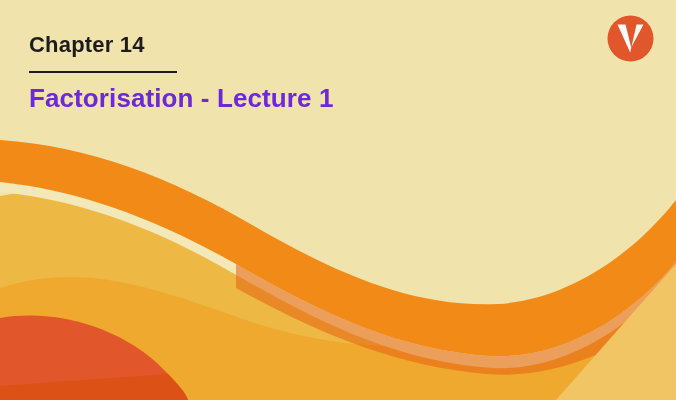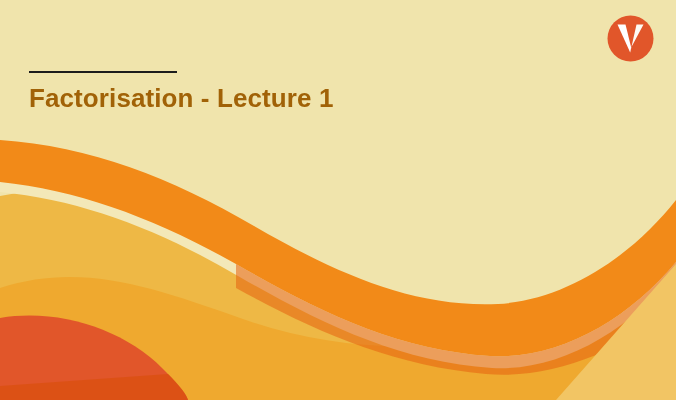--- a/index.html
+++ b/index.html
@@ -48,21 +48,21 @@
     width: 148px;
     height: 2px;
     background: #1c1c1c;
   }
   #lecture-title {
     position: absolute;
     left: 29px;
     top: 84px;
     font-size: 26px;
     font-weight: bold;
-    color: #a16207;
+    color: #6d28d9;
     letter-spacing: 0.1px;
     line-height: 1.15;
     white-space: nowrap;
   }
   #footer-title {
     position: absolute;
     left: 190px;
     top: 357px;
     font-size: 22px;
     font-weight: bold;
@@ -106,20 +106,21 @@
 
     <path d="M676,264 L676,400 L556,400 Z" fill="#f2c564"></path>
 
     <path d="M0,318 C60,308 124,330 162,368 C180,386 186,394 188,400 L0,400 Z" fill="#e1562a"></path>
 
     <path d="M0,386 L0,400 L188,400 C186,394 180,386 168,374 Z" fill="#d9500f" opacity="0.75"></path>
   </svg>
 
   <div class="text-layer">
 
+    <div id="chapter-label">Chapter 14</div>
 
     <div id="title-rule"></div>
 
     <h1 id="lecture-title" style="margin:0;">Factorisation - Lecture 1</h1>
 
 
     <div id="brand-logo">
       <svg viewBox="0 0 49 49" width="49" height="49">
         <circle cx="24.5" cy="24.5" r="23" fill="#e1562a"></circle>
         <path d="M11.5,10.5 L19.5,10.5 L25.2,33.5 L24.2,38.5 Z" fill="#ffffff"></path>

